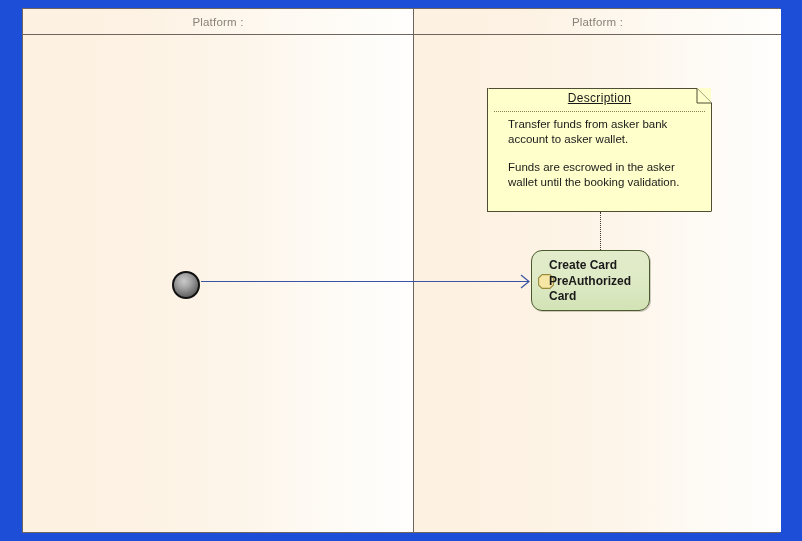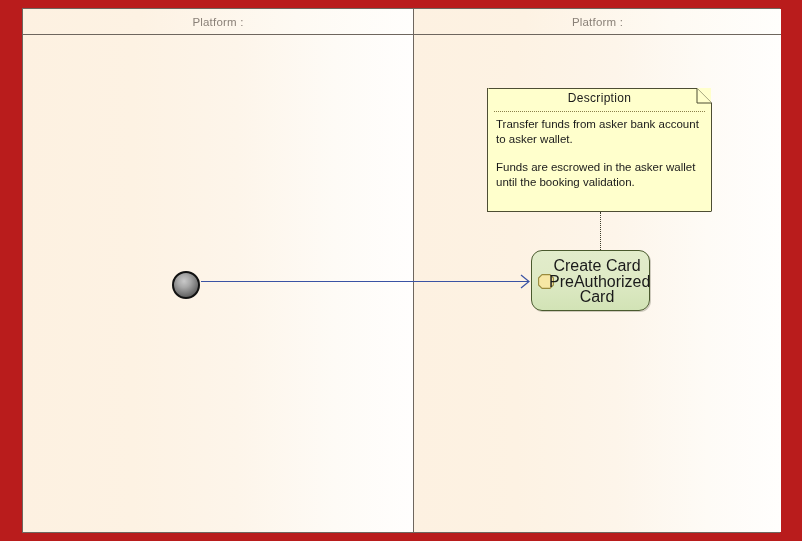--- a/index.html
+++ b/index.html
@@ -11,21 +11,21 @@
     width: 802px;
     height: 541px;
     font-family: "Liberation Sans", sans-serif;
     overflow: hidden;
   }
 
   #canvas {
     position: relative;
     width: 802px;
     height: 541px;
-    background: #b91c1c;
+    background: #1d4ed8;
   }
 
   
   .lane-frame {
     position: absolute;
     left: 22px;
     top: 8px;
     width: 758px;
     height: 525px;
     border: 1px solid #6e665e;
@@ -90,32 +90,33 @@
   }
   .note-title {
     position: absolute;
     left: 0;
     top: 3px;
     width: 100%;
     text-align: center;
     font-size: 12px;
     color: #1a1a1a;
     letter-spacing: 0.3px;
+    text-decoration: underline;
   }
   .note-sep {
     position: absolute;
     left: 6px;
     right: 6px;
     top: 23px;
     height: 0;
     border-top: 1px dotted #8a7f4a;
   }
   .note-body {
     position: absolute;
-    left: 8px;
+    left: 20px;
     right: 10px;
     top: 29px;
     font-size: 11.5px;
     color: #1a1a1a;
     line-height: 15px;
   }
   .note-para { margin: 0 0 13px 0; }
   .note-para:last-child { margin-bottom: 0; }
 
   
@@ -139,23 +140,23 @@
     border: 1px solid #4a5a2e;
     border-radius: 11px;
     background: linear-gradient(to bottom, #e2eccb 0%, #dfeac6 45%, #d2e3b6 100%);
     box-shadow: 1px 1px 0 rgba(120,120,100,0.35);
   }
   .activity-label {
     position: absolute;
     left: 17px;
     right: 4px;
     top: 7px;
-    text-align: center;
-    font-size: 16px;
-    font-weight: normal;
+    text-align: left;
+    font-size: 12px;
+    font-weight: bold;
     color: #1a1a1a;
     line-height: 15.5px;
   }
   .activity-icon {
     position: absolute;
     left: 6px;
     top: 23px;
     width: 16px;
     height: 15px;
   }

